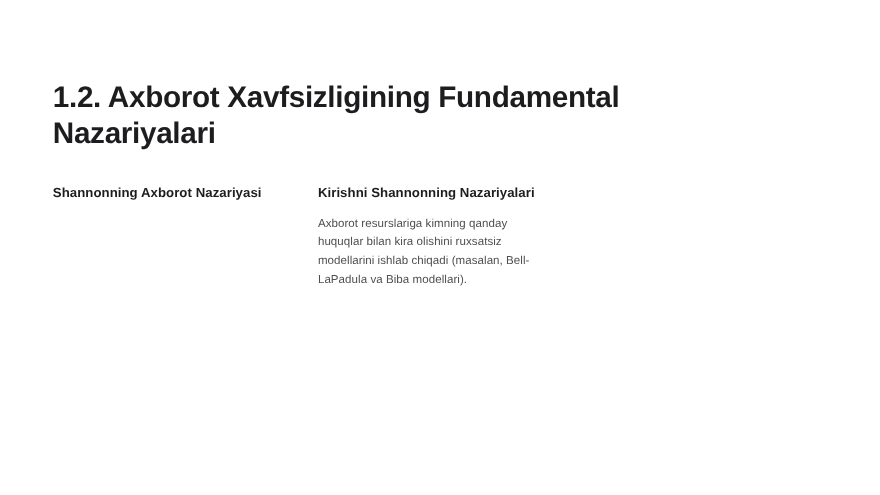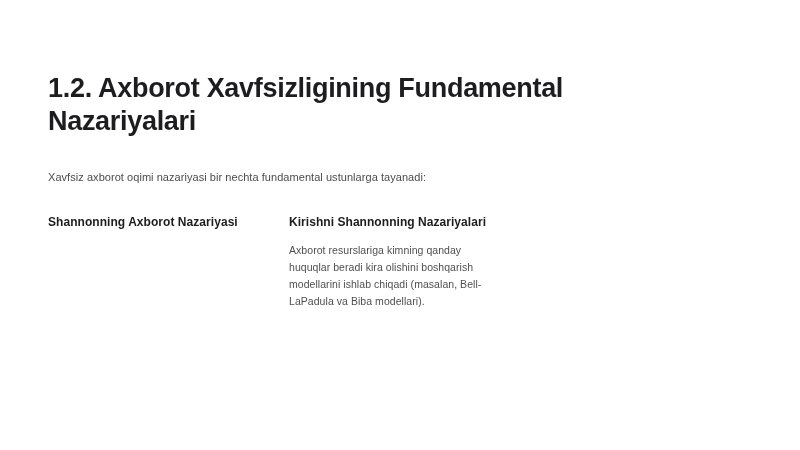--- a/index.html
+++ b/index.html
@@ -95,29 +95,28 @@
   }
 </style>
 </head>
 <body>
 
 <div class="slide">
   <div class="content">
 
     <h1 class="slide-title">1.2. Axborot Xavfsizligining Fundamental Nazariyalari</h1>
 
-    <p class="lead">Xavfsiz axborot oqimi nazariyasi bir nechta fundamental ustunlarga tayanadi:</p>
 
     <div class="columns">
 
       <div class="col">
         <h2 class="col-heading">Shannonning Axborot Nazariyasi</h2>
       </div>
 
 
       <div class="col">
         <h2 class="col-heading">Kirishni Shannonning Nazariyalari</h2>
-        <p class="col-body">Axborot resurslariga kimning qanday huquqlar beradi kira olishini boshqarish modellarini ishlab chiqadi (masalan, Bell-LaPadula va Biba modellari).</p>
+        <p class="col-body">Axborot resurslariga kimning qanday huquqlar bilan kira olishini ruxsatsiz modellarini ishlab chiqadi (masalan, Bell-LaPadula va Biba modellari).</p>
       </div>
 
     </div>
   </div>
 </div>
 
 </body></html>

